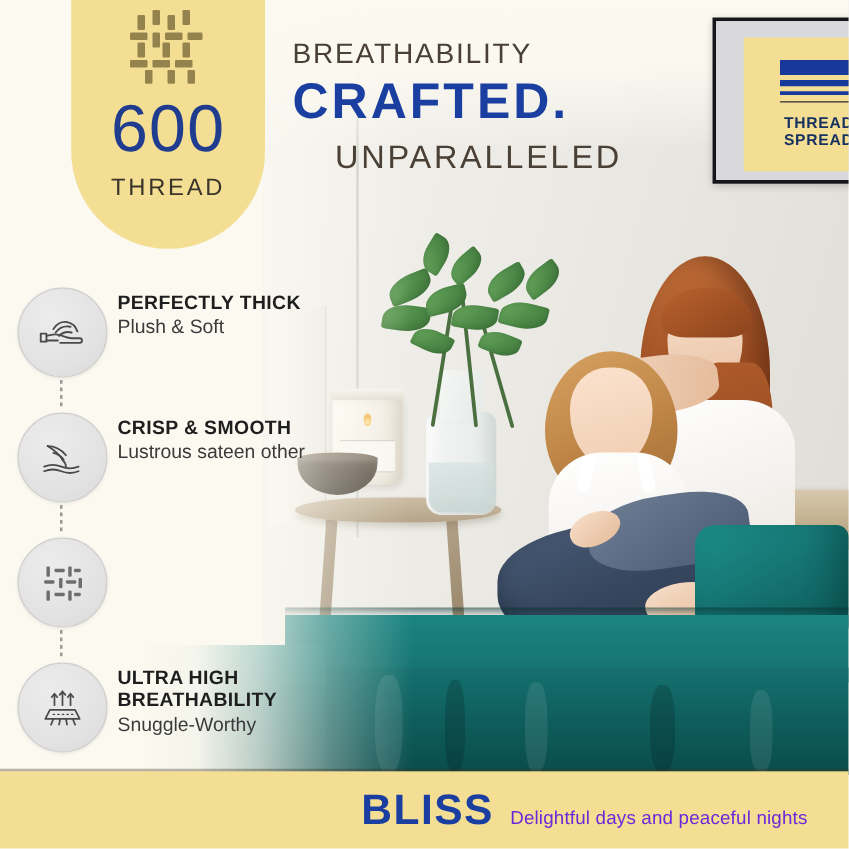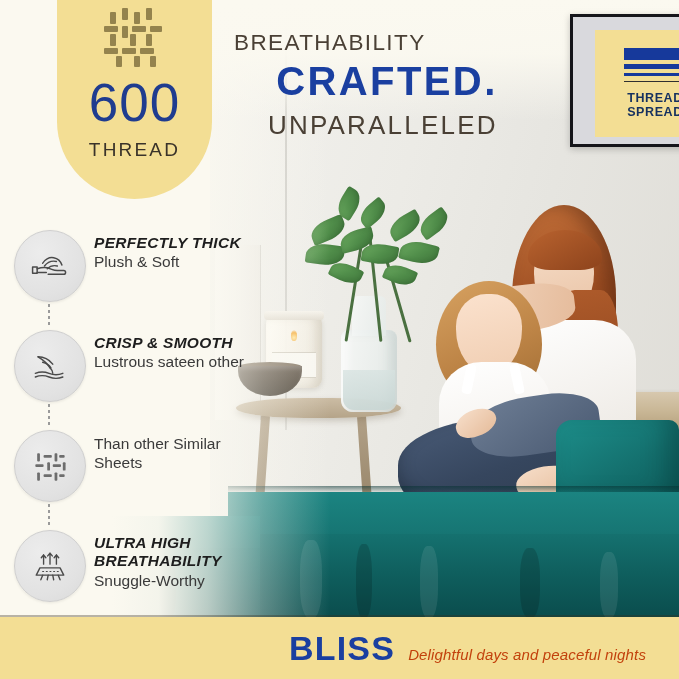--- a/index.html
+++ b/index.html
@@ -287,21 +287,21 @@
 
   
   .headline{
     position:absolute; left:234px; top:30px; z-index:6; text-align:left;
   }
   .hl-top{
     font-size:22.5px; letter-spacing:1.4px; color:#4A4035; font-weight:400;
   }
   .hl-main{
     font-size:40px; font-weight:bold; letter-spacing:2.4px;
-    color:#1A3FA0; margin-top:4px; line-height:1.05;text-align:right;
+    color:#1A3FA0; margin-top:4px; line-height:1.05;
   }
   .hl-sub{
     font-size:26px; letter-spacing:2.2px; color:#4A4035;
     margin-top:8px; margin-left:34px; font-weight:400;
   }
 
   
   .logo-frame{
     position:absolute; left:570px; top:14px; width:128px; height:133px;
     background:#ffffff; border:3px solid #15151a; z-index:7;
@@ -340,41 +340,41 @@
   }
   .feat-circle svg{ width:44px; height:44px; }
   .feat-dots{
     position:absolute; left:36px; top:76px; width:2px; height:24px;
     background-image:linear-gradient(#9a9a9a 50%, rgba(255,255,255,0) 0%);
     background-size:2px 6px; background-repeat:repeat-y;
   }
   .feat-text{ position:absolute; left:82px; top:6px; width:160px; }
   .feat-title{
     font-size:15.5px; font-weight:bold; color:#1E1E1E;
-    letter-spacing:.3px; line-height:1.18;font-style:italic;
+    letter-spacing:.3px; line-height:1.18;
   }
   .feat-title .lead{ font-size:18px; }
   .feat-title .thin{ font-weight:400; letter-spacing:.6px; }
   .feat-desc{
     font-size:15.5px; font-weight:400; color:#3A3A3A;
     line-height:1.2; margin-top:1px;
   }
 
   
   .banner{
     position:absolute; left:0; bottom:0; width:679px; height:62px;
     background:#F3DE94; z-index:8;
     display:flex; align-items:center;
   }
   .banner-inner{ display:flex; align-items:baseline; margin-left:289px; }
   .bliss{
     font-size:34px; font-weight:bold; color:#1A3FA0; letter-spacing:1.2px;
   }
   .bliss-sub{
-    font-size:15px; color:#c2410c; margin-left:13px; letter-spacing:.15px;font-style:italic;
+    font-size:15px; color:#6d28d9; margin-left:13px; letter-spacing:.15px;
   }
   .banner-line{
     position:absolute; left:0; top:-2px; width:679px; height:2px;
     background:rgba(60,50,30,.35);
   }
 </style>
 </head>
 <body>
 
 <div id="canvas">
@@ -556,21 +556,20 @@
             <rect x="38" y="20" width="3" height="9" rx="1"></rect>
             <rect x="10" y="31" width="3" height="9" rx="1"></rect>
             <rect x="17" y="33" width="9" height="3" rx="1"></rect>
             <rect x="29" y="31" width="3" height="9" rx="1"></rect>
             <rect x="34" y="33" width="6" height="3" rx="1"></rect>
           </g>
         </svg>
       </div>
       <div class="feat-dots"></div>
       <div class="feat-text">
-        <div class="feat-desc">Than other Similar Sheets</div>
       </div>
     </div>
 
     <div class="feat">
       <div class="feat-circle">
         <svg viewBox="0 0 48 48" fill="none" stroke="#4a4a4a" stroke-width="1.5" stroke-linecap="round" stroke-linejoin="round">
           <path d="M17 22V12M17 12l-2.5 3M17 12l2.5 3"></path>
           <path d="M24 22V10M24 10l-2.5 3M24 10l2.5 3"></path>
           <path d="M31 22V12M31 12l-2.5 3M31 12l2.5 3"></path>
           <path d="M13 26h22l4 8H9z"></path>

